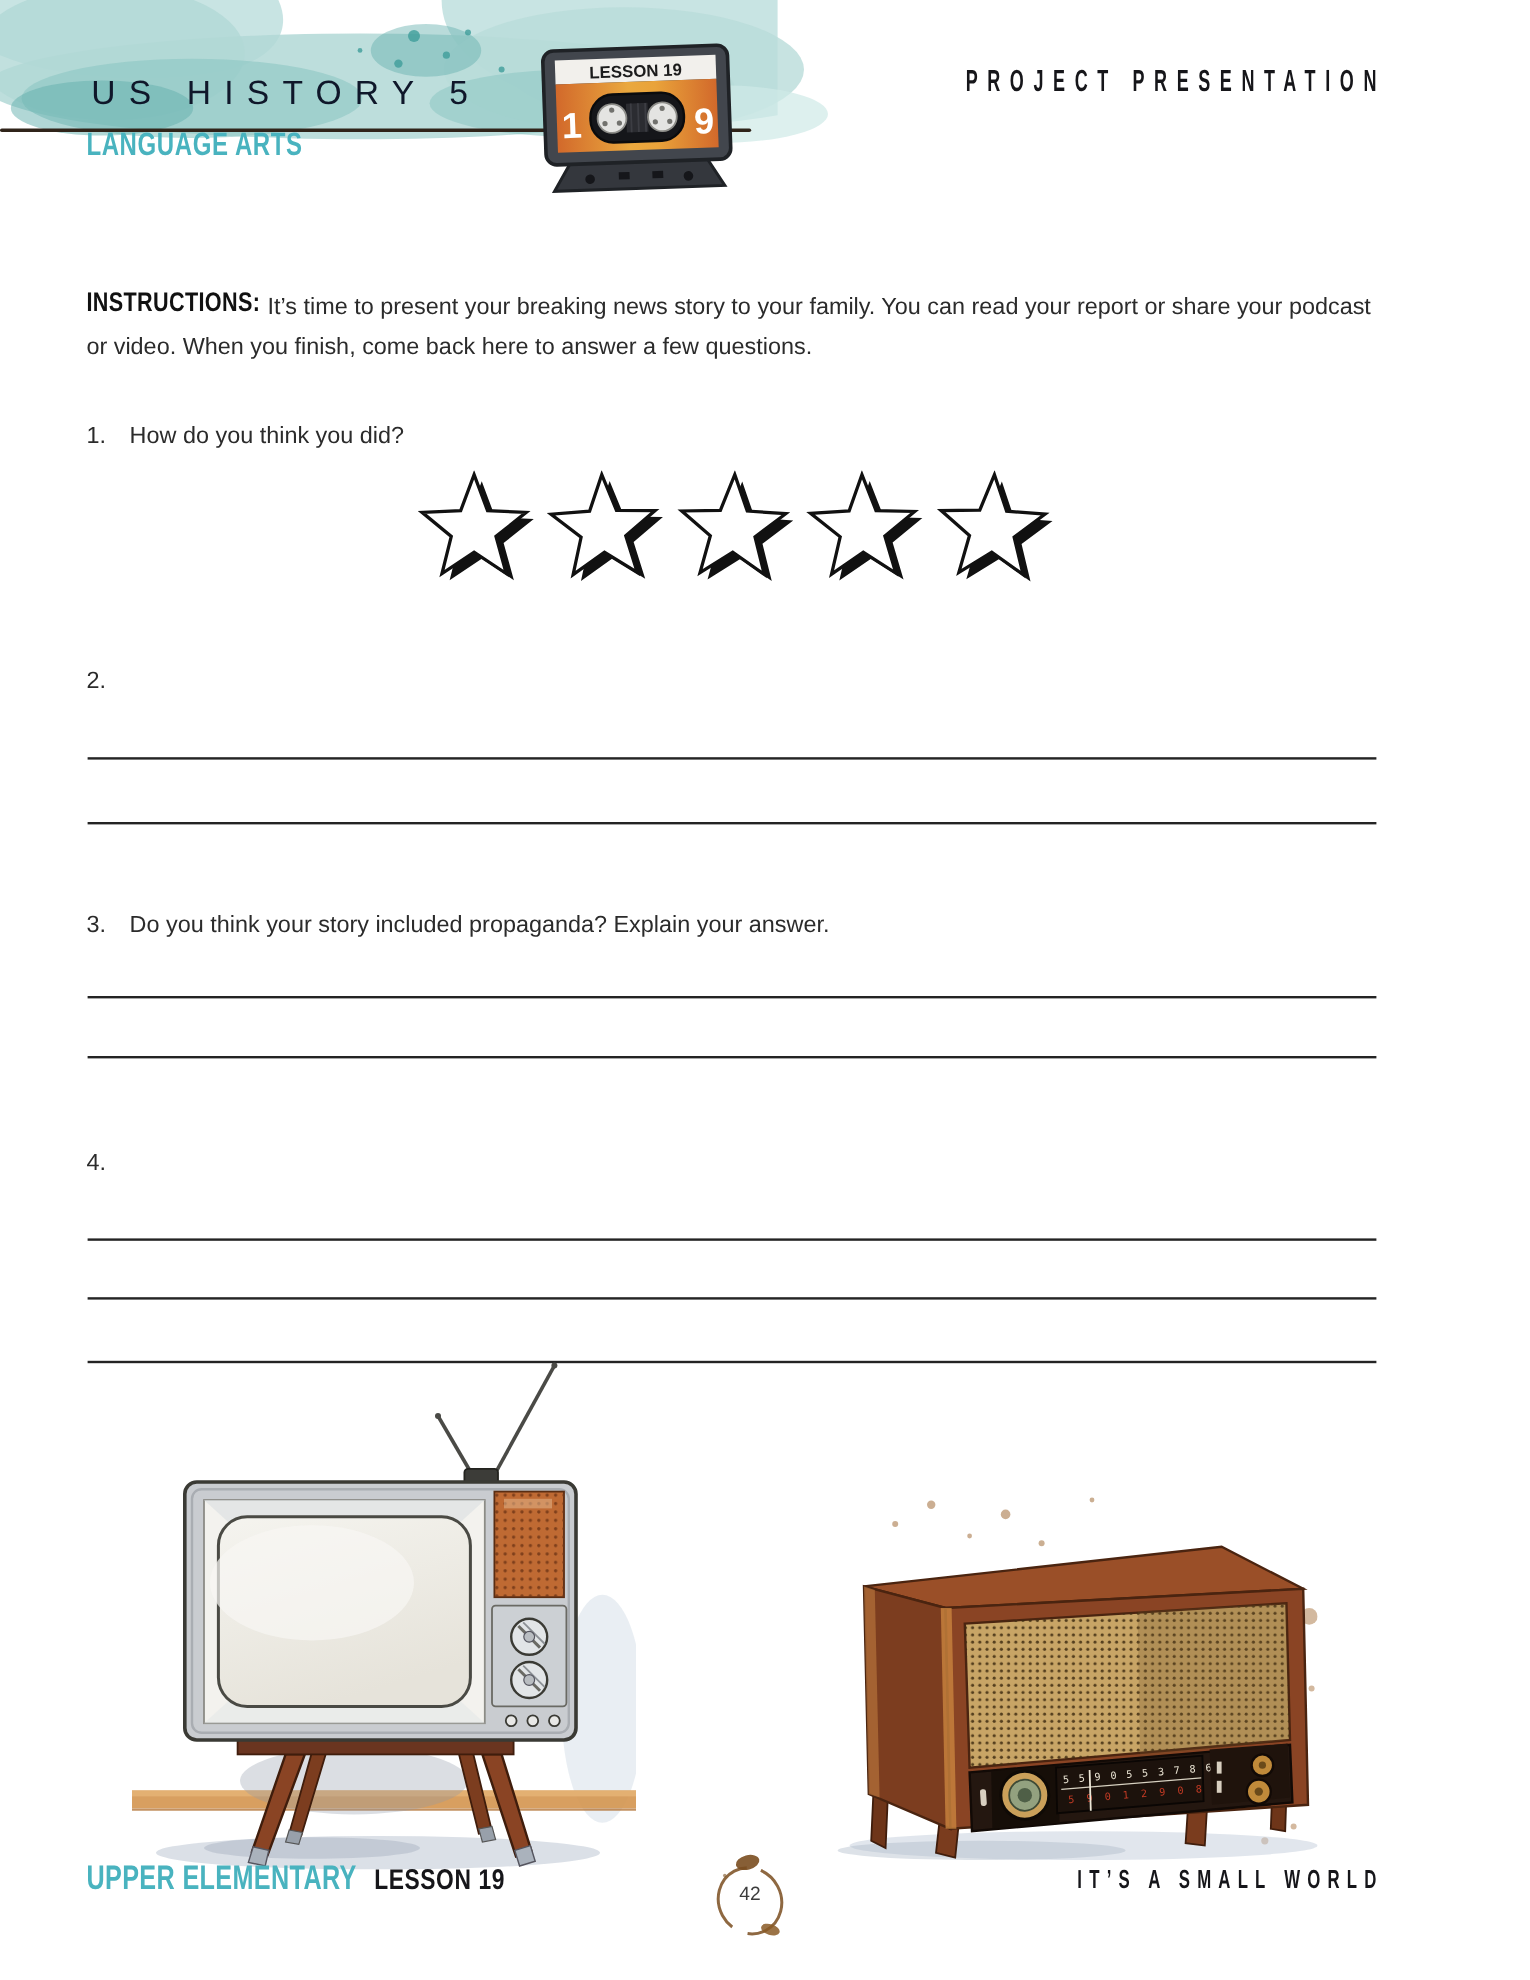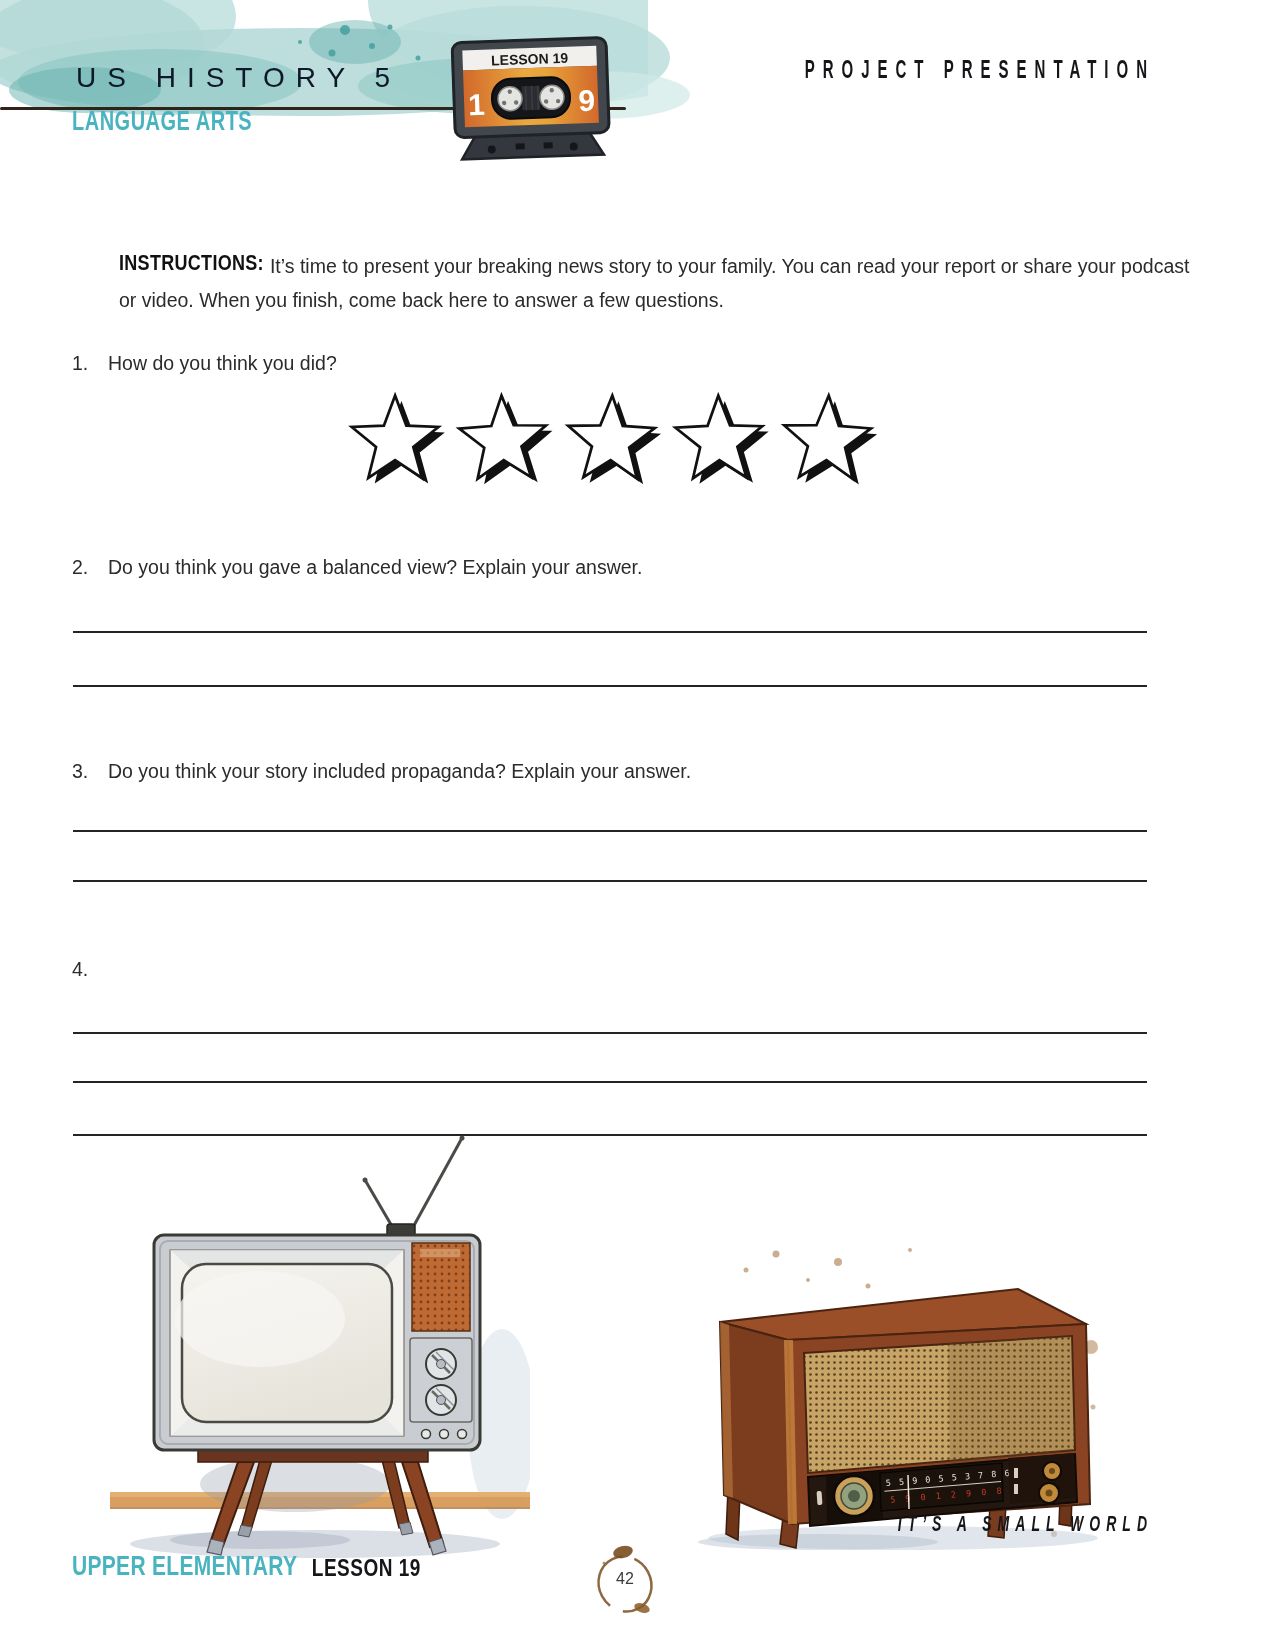--- a/index.html
+++ b/index.html
@@ -12,21 +12,21 @@
   .course-title{position:absolute;left:76px;top:62px;font-size:28px;letter-spacing:11px;color:#0f172a;white-space:nowrap;}
   .page-title{position:absolute;right:128px;top:66px;white-space:nowrap;padding-left:32px;}
   .page-title span{display:inline-block;transform:scaleY(1.7);transform-origin:right bottom;
         font-size:15px;font-weight:600;letter-spacing:8px;margin-right:-8px;color:#16161a;}
   .subject{position:absolute;left:72px;top:114px;white-space:nowrap;text-decoration:underline;}
   .subject span{display:inline-block;transform:scaleY(1.35);transform-origin:left bottom;
         font-size:20px;font-weight:700;letter-spacing:0.5px;color:#49b3bf;}
   .cassette{position:absolute;left:452px;top:36px;transform:rotate(-2deg);}
 
   
-  .instructions{position:absolute;left:72px;top:230px;width:1078px;font-size:19.5px;line-height:33px;color:#2b2b2b;margin-left:47px;}
+  .instructions{position:absolute;left:72px;top:220px;width:1078px;font-size:19.5px;line-height:33px;color:#2b2b2b;}
   .instructions .label{display:inline-block;transform:scaleY(1.25);transform-origin:left bottom;
         font-weight:700;font-size:18px;letter-spacing:0.3px;color:#111;margin-right:6px;}
 
   
   .q{position:absolute;left:72px;width:1080px;display:flex;font-size:19.5px;color:#2b2b2b;}
   .q .num{width:36px;flex:none;}
   .q1{top:352px;} .q2{top:556px;} .q3{top:760px;} .q4{top:958px;}
 
   .stars{position:absolute;left:345px;top:392px;display:flex;gap:6px;}
   .stars svg{display:block;}
@@ -42,21 +42,21 @@
   
   .tv{position:absolute;left:110px;top:1124px;}
   .radio{position:absolute;left:658px;top:1192px;}
 
   
   .footer-left{position:absolute;left:72px;top:1558px;white-space:nowrap;}
   .footer-left .level{display:inline-block;transform:scaleY(1.35);transform-origin:left bottom;
         font-size:21px;font-weight:700;color:#49b3bf;letter-spacing:0.3px;}
   .footer-left .lesson{display:inline-block;transform:scaleY(1.25);transform-origin:left bottom;
         font-size:19px;font-weight:800;color:#16161a;letter-spacing:0.5px;margin-left:10px;}
-  .footer-right{position:absolute;right:128px;top:1519px;white-space:nowrap;font-style:italic;}
+  .footer-right{position:absolute;right:128px;top:1562px;white-space:nowrap;}
   .footer-right span{display:inline-block;transform:scaleY(1.55);transform-origin:right bottom;
         font-size:14px;font-weight:600;letter-spacing:6px;margin-right:-6px;color:#16161a;}
   .coffee-ring{position:absolute;left:585px;top:1542px;}
   .page-number{position:absolute;left:585px;top:1570px;width:80px;text-align:center;
         font-size:16px;color:#3c3c3c;}
 </style>
 </head>
 <body>
 
 <div class="page">
@@ -154,21 +154,20 @@
       <polygon points="55,0 67.3,33 102.6,34.5 75,56.5 84.4,90.5 55,71 25.6,90.5 34.1,56.5 7.4,34.5 42.7,33" fill="#ffffff" stroke="#111111" stroke-width="3"></polygon>
     </svg>
     <svg width="102" height="100" viewBox="0 0 112 102">
       <polygon points="62,6 74.3,39 109.6,40.5 82,62.5 91.4,96.5 62,77 32.6,96.5 41.1,62.5 14.4,40.5 49.7,39" fill="#111111"></polygon>
       <polygon points="55,0 67.3,33 102.6,34.5 75,56.5 84.4,90.5 55,71 25.6,90.5 34.1,56.5 7.4,34.5 42.7,33" fill="#ffffff" stroke="#111111" stroke-width="3"></polygon>
     </svg>
   </div>
 
   <div class="q q2">
     <span class="num">2.</span>
-    <span>Do you think you gave a balanced view? Explain your answer.</span>
   </div>
   <div class="answer-line ln1"></div>
   <div class="answer-line ln2"></div>
 
   <div class="q q3">
     <span class="num">3.</span>
     <span>Do you think your story included propaganda? Explain your answer.</span>
   </div>
   <div class="answer-line ln3"></div>
   <div class="answer-line ln4"></div>

